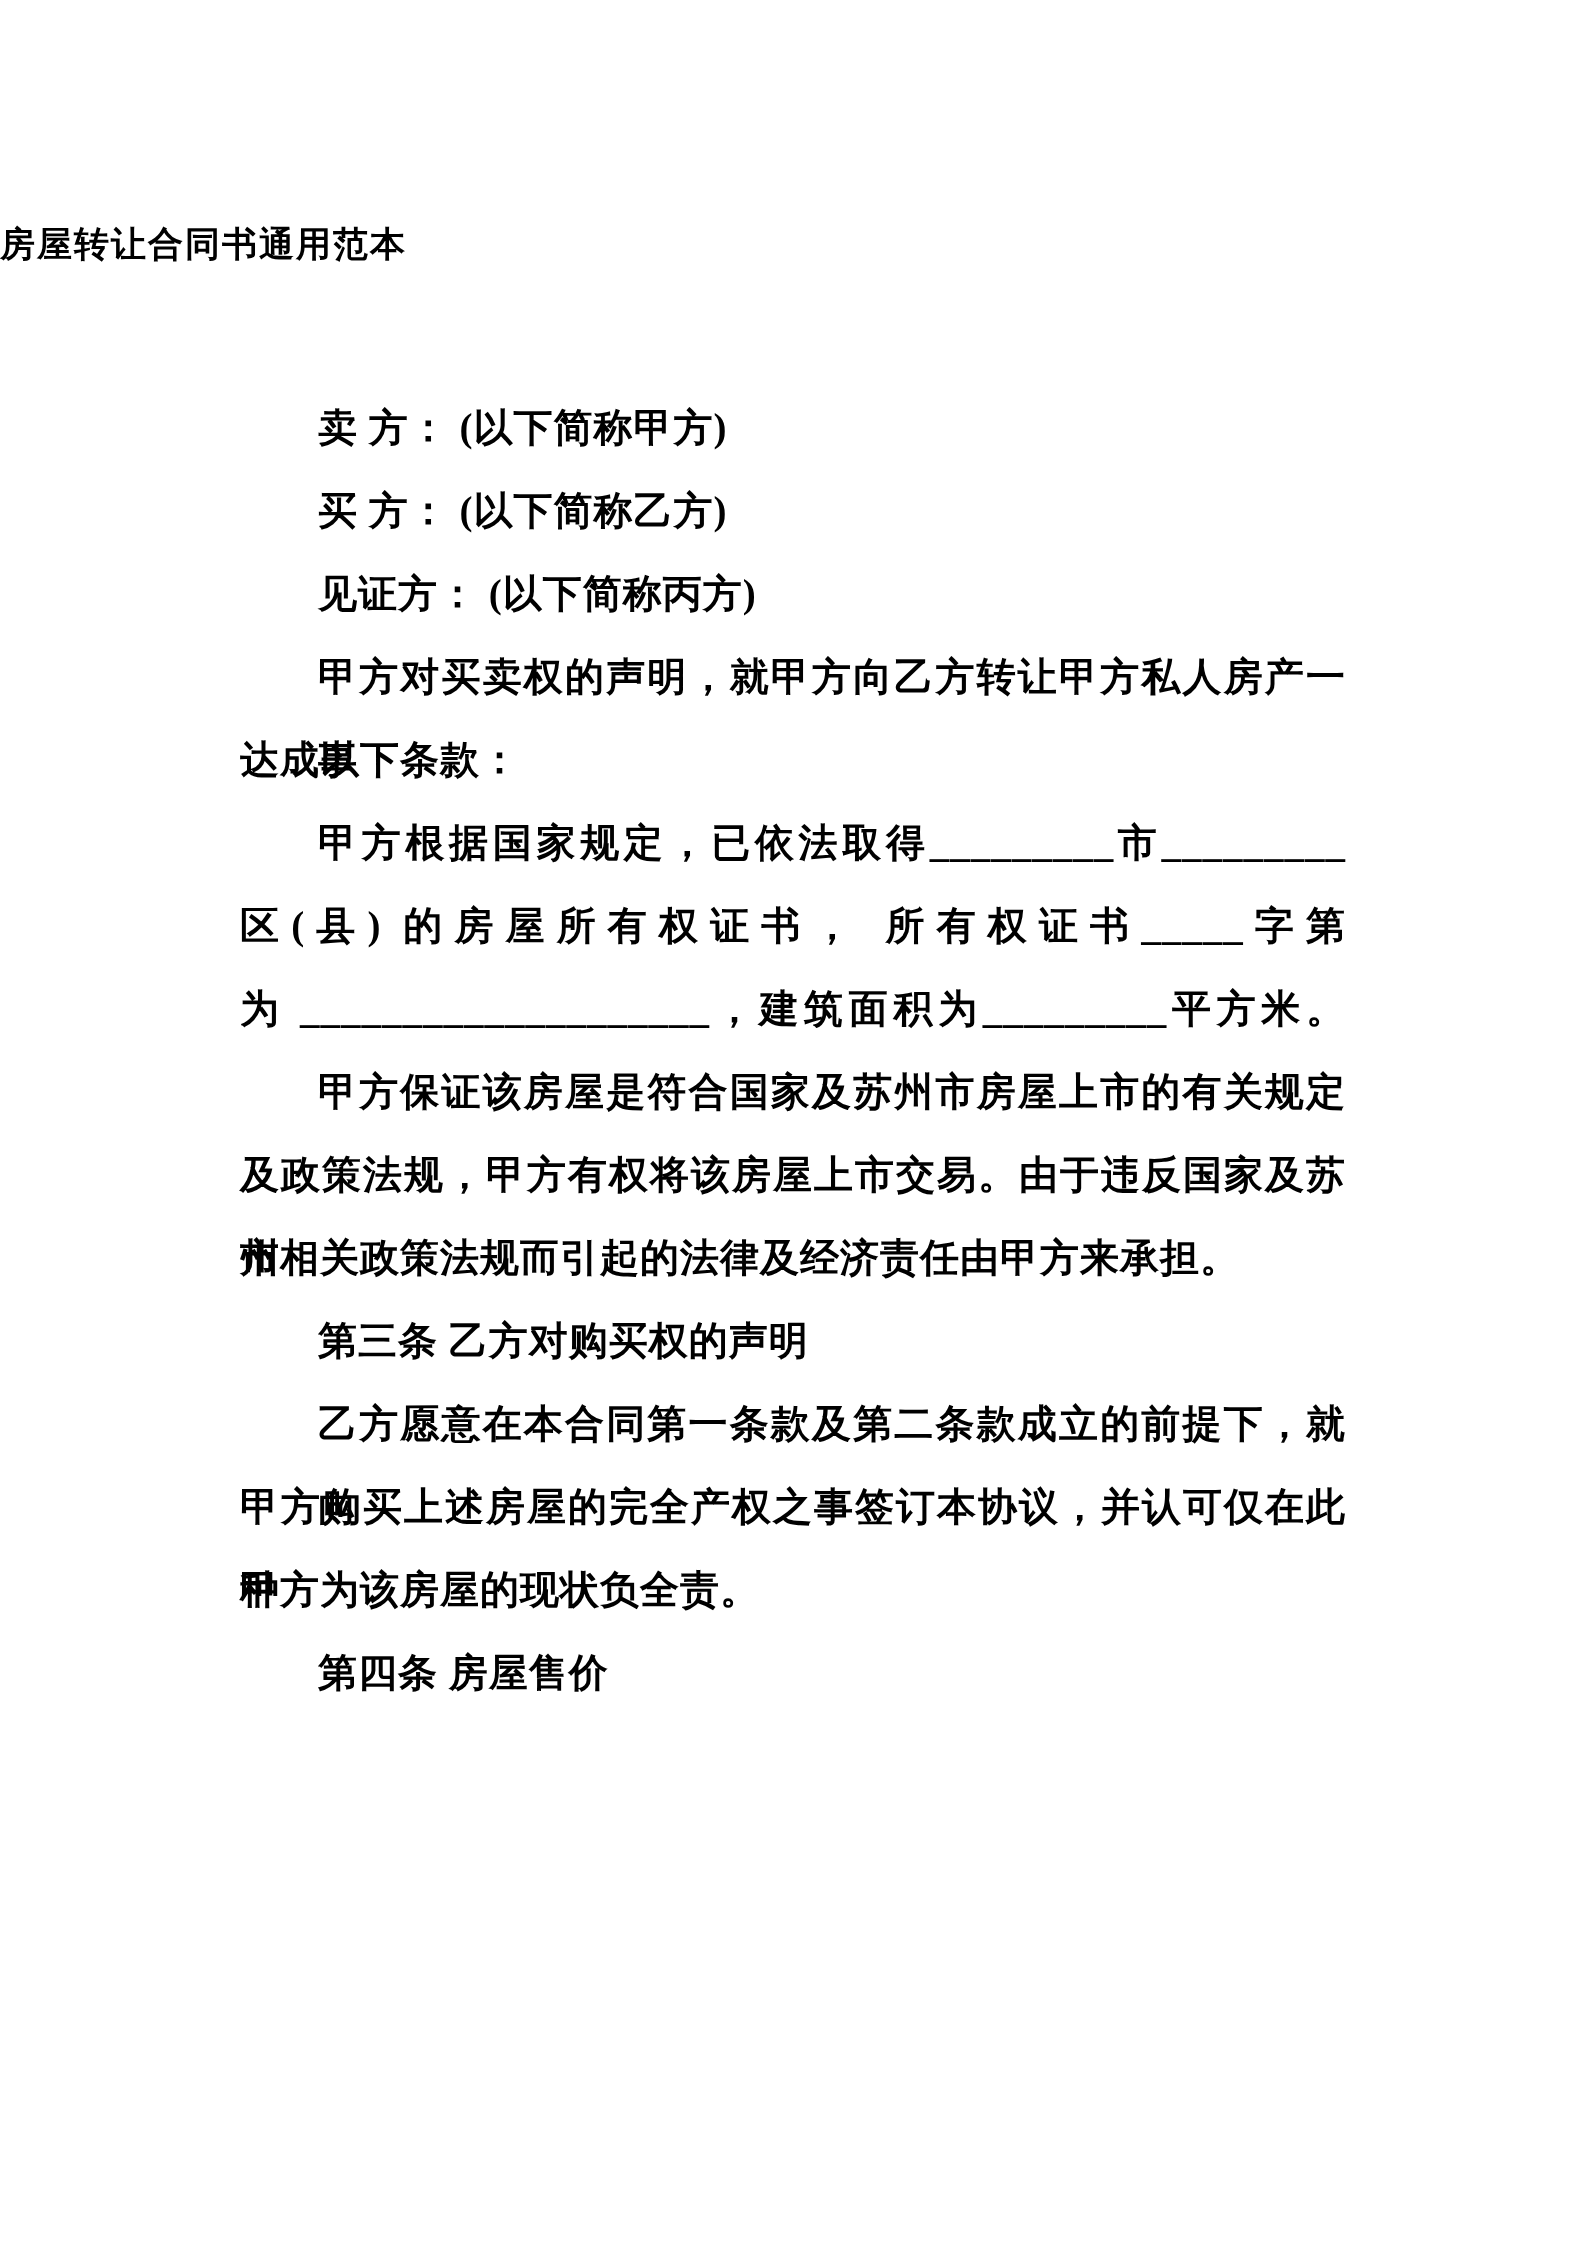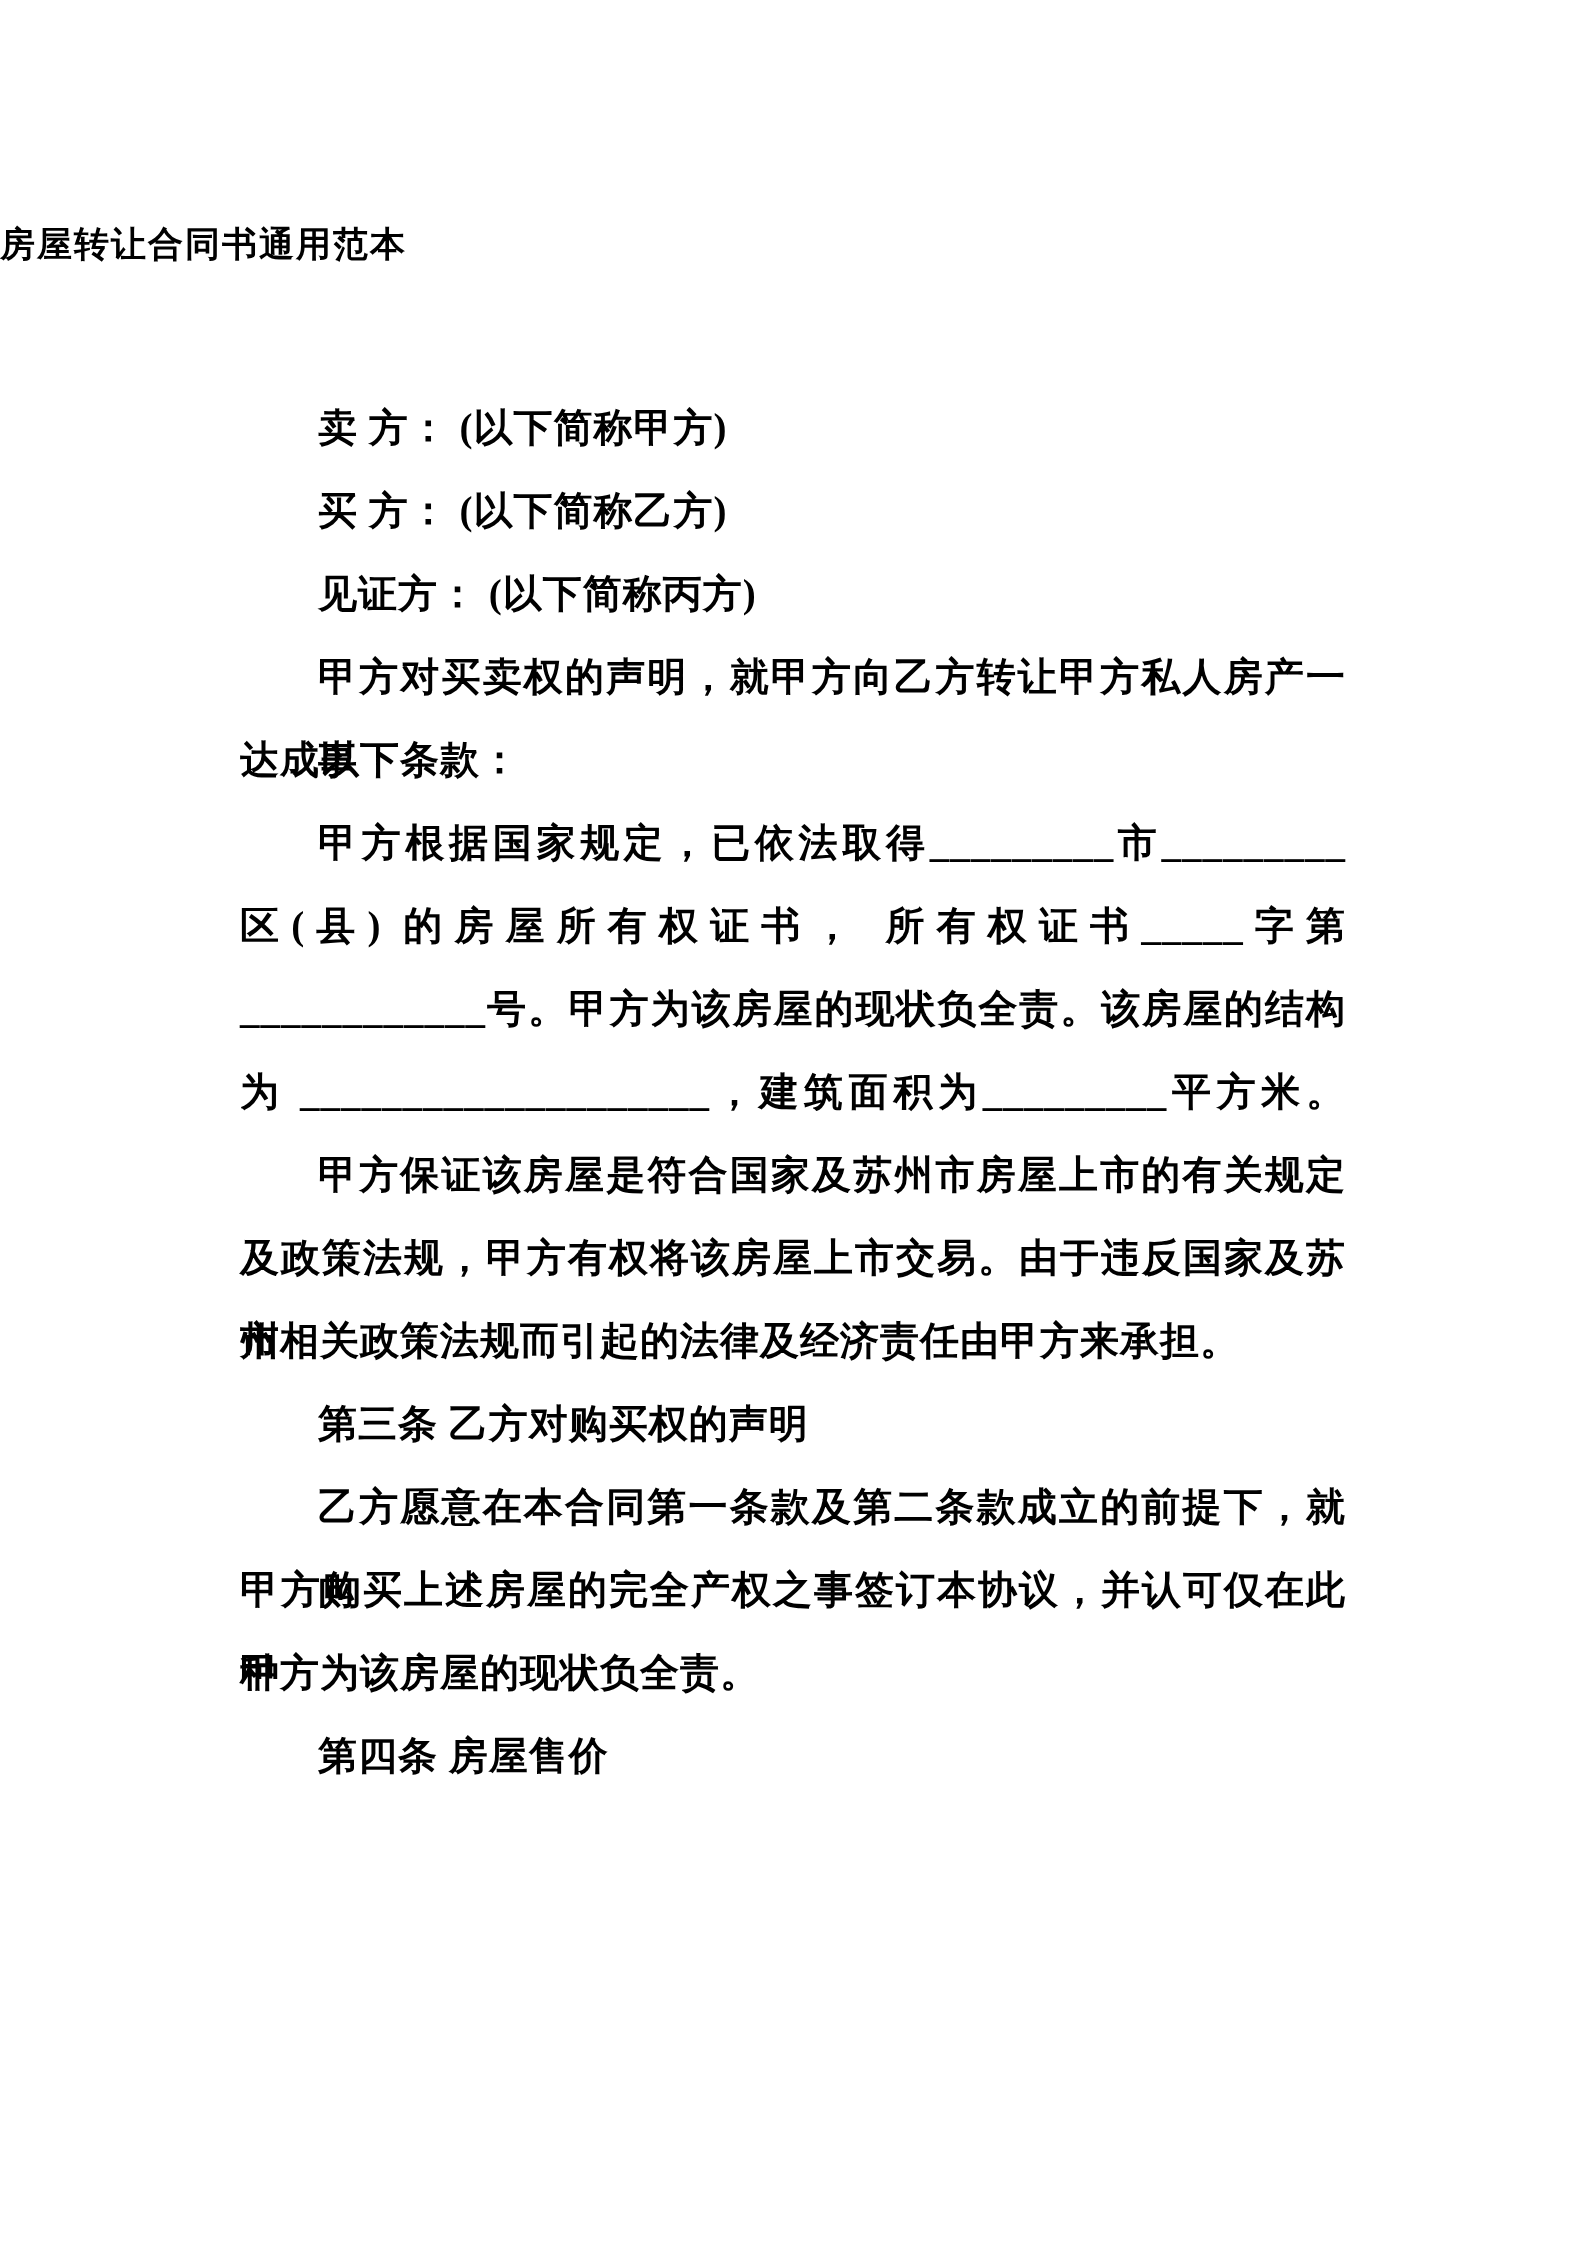--- a/index.html
+++ b/index.html
@@ -59,21 +59,20 @@
 <div class="page">
   <h1 class="title">房屋转让合同书通用范本</h1>
   <div class="doc-body">
       <div class="line ind">卖 方： (以下简称甲方)</div>
       <div class="line ind">买 方： (以下简称乙方)</div>
       <div class="line ind">见证方： (以下简称丙方)</div>
       <div class="line ind j">甲方对买卖权的声明，就甲方向乙方转让甲方私人房产一事</div>
       <div class="line">达成以下条款：</div>
       <div class="line ind j">甲方根据国家规定，已依法取得_________市_________</div>
       <div class="line j">区(县) 的房屋所有权证书， 所有权证书_____字第</div>
-      <div class="line j">____________号。甲方为该房屋的现状负全责。该房屋的结构</div>
       <div class="line j">为 ____________________，建筑面积为_________平方米。</div>
       <div class="line ind j">甲方保证该房屋是符合国家及苏州市房屋上市的有关规定</div>
       <div class="line j">及政策法规，甲方有权将该房屋上市交易。由于违反国家及苏州</div>
       <div class="line">市相关政策法规而引起的法律及经济责任由甲方来承担。</div>
       <div class="line ind">第三条 乙方对购买权的声明</div>
       <div class="line ind j">乙方愿意在本合同第一条款及第二条款成立的前提下，就向</div>
       <div class="line j">甲方购买上述房屋的完全产权之事签订本协议，并认可仅在此种</div>
       <div class="line">甲方为该房屋的现状负全责。</div>
       <div class="line ind">第四条 房屋售价</div>
     </div>

